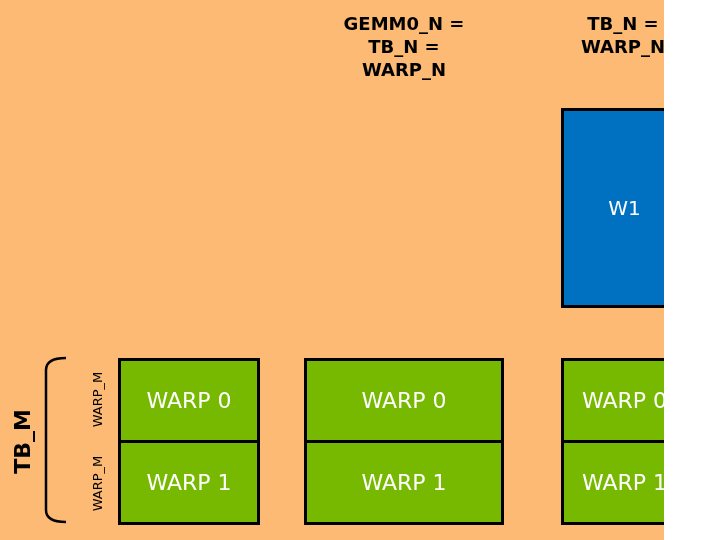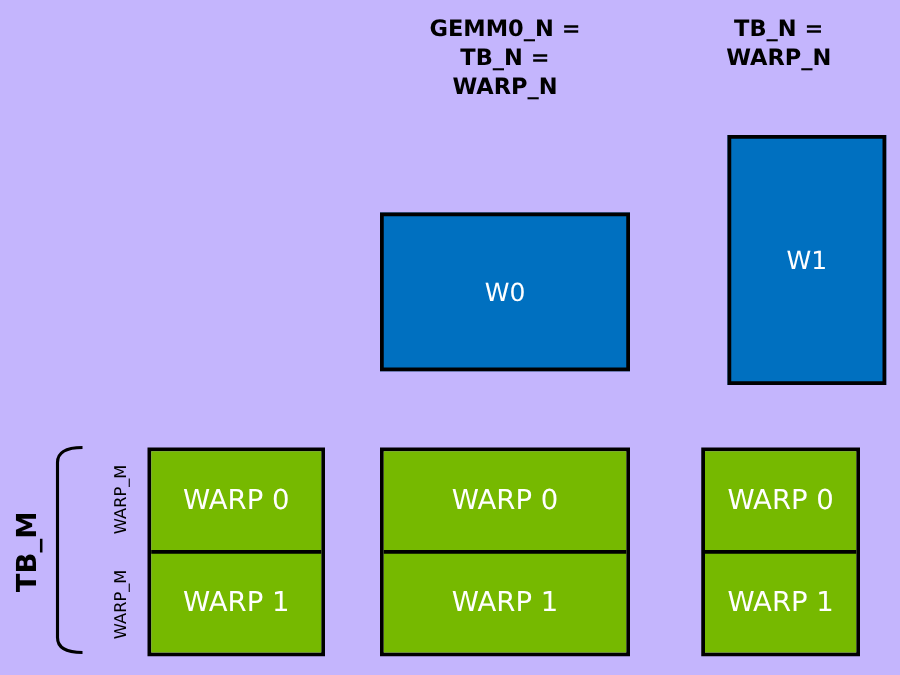--- a/index.html
+++ b/index.html
@@ -1,20 +1,20 @@
 <!DOCTYPE html>
 <html style="--box-blue: #0070C0; --box-green: #76B900; --outline: #000000; --box-label: #FFFFFF;"><head>
 <meta charset="utf-8">
 <style>
   html, body { margin: 0; padding: 0; background: #ffffff; }
   .canvas {
     position: relative;
-    width: 720px;
+    width: 664px;
     height: 540px;
-    background: #c4b5fd;
+    background: #fdba74;
     overflow: hidden;
     font-family: "DejaVu Sans", "Liberation Sans", sans-serif;
     color: #000;
   }
 
   
   .col-header {
     position: absolute;
     top: 12px;
     width: 180px;
@@ -33,21 +33,21 @@
     background: var(--box-blue, #0070C0);
     border: 3px solid var(--outline, #000);
     box-sizing: border-box;
     display: flex;
     align-items: center;
     justify-content: center;
     color: var(--box-label, #fff);
     font-size: 20px;
   }
   .blue-box.w0 { left: 304px; top: 170px; width: 200px; height: 127px; }
-  .blue-box.w1 { left: 582px; top: 108px; width: 127px; height: 200px; }
+  .blue-box.w1 { left: 561px; top: 108px; width: 127px; height: 200px; }
 
   
   .warp-group {
     position: absolute;
     top: 358px;
     height: 167px;
     border: 3px solid var(--outline, #000);
     box-sizing: border-box;
     display: flex;
     flex-direction: column;
@@ -106,23 +106,20 @@
   <div class="col-header middle">
     <div>GEMM0_N =</div>
     <div>TB_N =</div>
     <div>WARP_N</div>
   </div>
   <div class="col-header right">
     <div>TB_N =</div>
     <div>WARP_N</div>
   </div>
 
-  <div class="blue-box w0">
-    <span>W0</span>
-  </div>
   <div class="blue-box w1">
     <span>W1</span>
   </div>
 
   <div class="tbm-label">TB_M</div>
   <svg class="bracket" viewBox="0 0 32 172" aria-hidden="true">
     <path d="M30 4 Q10 4 10 16 L10 156 Q10 168 30 168" fill="none" stroke="#000" stroke-width="2.5"></path>
   </svg>
   <div class="warpm-label row0">WARP_M</div>
   <div class="warpm-label row1">WARP_M</div>

